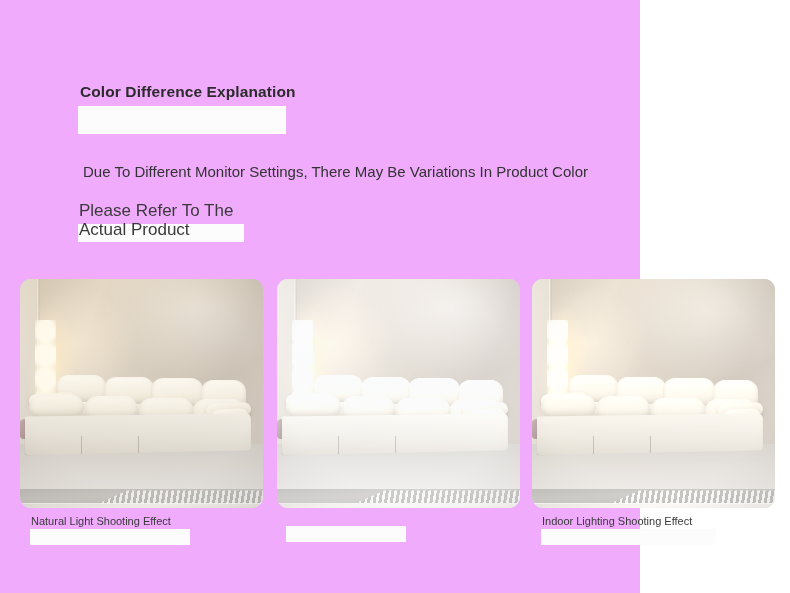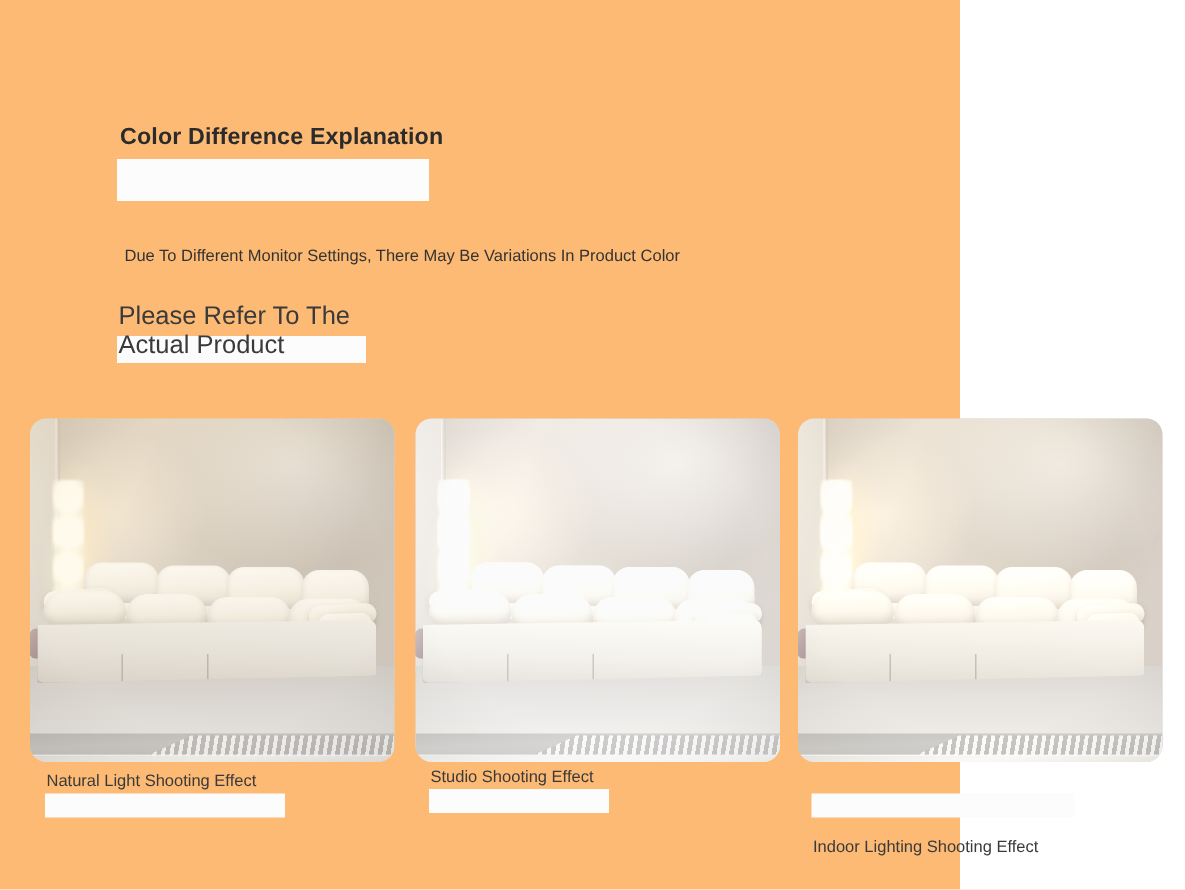--- a/index.html
+++ b/index.html
@@ -9,21 +9,21 @@
     height: 593px;
     background: #ffffff;
     font-family: "Liberation Sans", sans-serif;
     overflow: hidden;
   }
 
   #page {
     position: relative;
     width: 640px;
     height: 593px;
-    background: #fdba74;
+    background: #f0abfc;
   }
 
   
   .heading-title {
     position: absolute;
     left: 80px;
     top: 82px;
     font-size: 15.5px;
     font-weight: 700;
     letter-spacing: 0.1px;
@@ -38,21 +38,21 @@
     top: 106px;
     width: 208px;
     height: 28px;
     background: #fcfcfc;
   }
 
   .subtitle-line {
     position: absolute;
     left: 83px;
     top: 162px;
-    font-size: 11px;
+    font-size: 15px;
     font-weight: 400;
     color: #333333;
     line-height: 19px;
     white-space: nowrap;
   }
 
   .note-line {
     position: absolute;
     left: 79px;
     top: 201px;
@@ -339,21 +339,21 @@
   
   .caption {
     position: absolute;
     font-size: 11px;
     font-weight: 400;
     color: #3a3a3a;
     line-height: 17px;
   }
   .photo-card.c0 .caption { left: 11px; top: 234px; width: 185px; }
   .photo-card.c1 .caption { left: 10px; top: 231px; width: 185px; }
-  .photo-card.c2 .caption { left: 10px; top: 234px; width: 195px; margin-top: 44px; }
+  .photo-card.c2 .caption { left: 10px; top: 234px; width: 195px; }
 
   .caption-shade {
     position: absolute;
     background: #fcfcfc;
   }
   .photo-card.c0 .caption-shade { left: 10px; top: 250px; width: 160px; height: 16px; }
   .photo-card.c1 .caption-shade { left: 9px;  top: 247px; width: 120px; height: 16px; }
   .photo-card.c2 .caption-shade { left: 9px;  top: 250px; width: 175px; height: 16px; }
 </style>
 </head>
@@ -451,21 +451,20 @@
             <div class="sofa-base">
               <div class="base-seam s1"></div>
               <div class="base-seam s2"></div>
             </div>
           </div>
         </div>
         <div class="grade"></div>
         <div class="vignette"></div>
       </div>
       <div class="caption-shade"></div>
-      <div class="caption">Studio Shooting Effect</div>
     </div>
 
     <div class="photo-card c2">
       <div class="photo-frame">
         <div class="scene">
           <div class="wall"></div>
           <div class="wall-glow"></div>
           <div class="wall-left"></div>
           <div class="wall-corner"></div>
           <div class="lamp">

